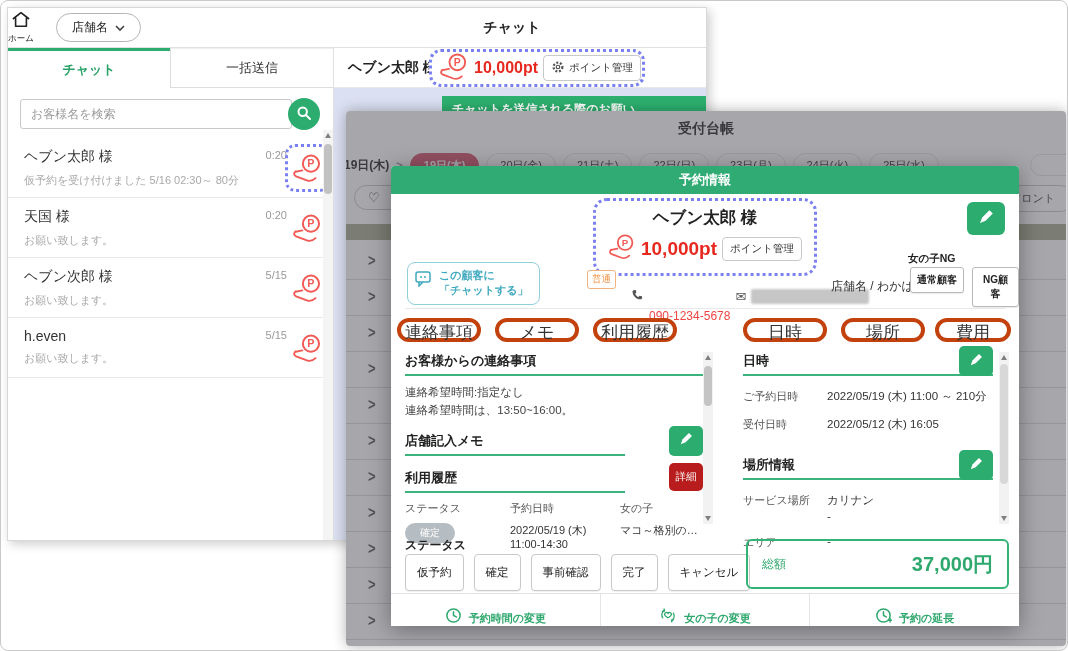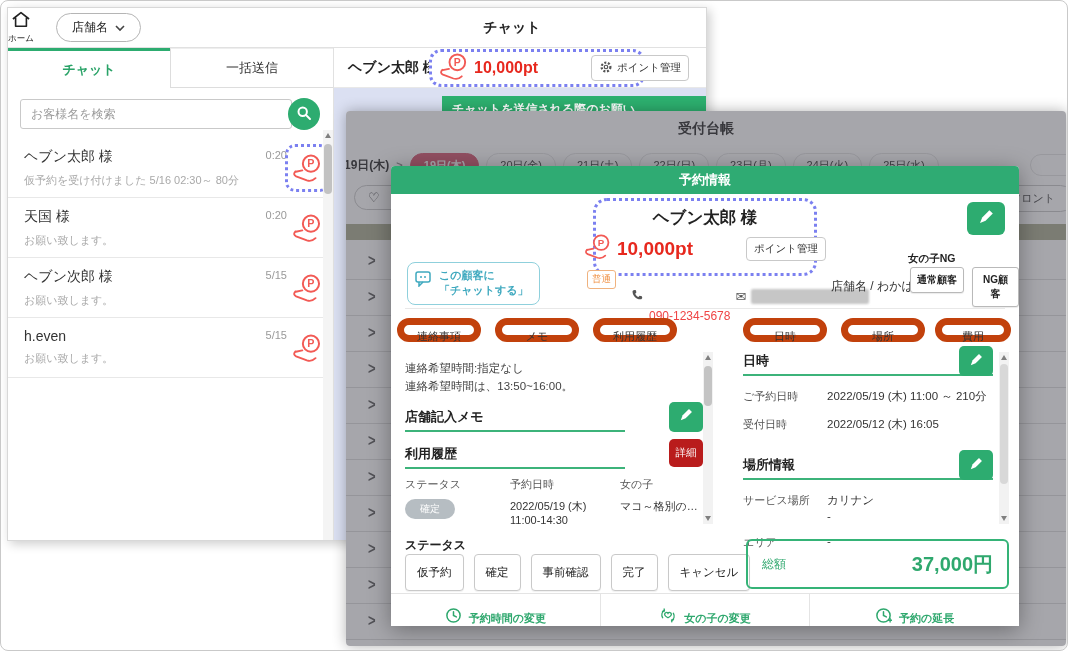--- a/index.html
+++ b/index.html
@@ -46,21 +46,21 @@
     border-left:3px solid transparent; border-right:3px solid transparent; border-top:5px solid #808080; }
 
   
   .chat-main { position:relative; flex:1; }
   .cm-header { position:relative; height:40px; border-bottom:1px solid #e8e8e8; display:flex; align-items:center; background:#fff; }
   .cm-customer { margin-left:14px; font-size:14px; font-weight:bold; color:#222; }
   .points-box { position:absolute; left:95px; top:1px; height:38px; width:216px;
     border:3px dotted #7b80f0; border-radius:12px; display:flex; align-items:center; gap:5px; padding:0 7px; background:#fff; }
   .points-val { font-size:16px; font-weight:800; color:#e7281e; }
   .points-btn { display:inline-flex; align-items:center; gap:4px; border:1px solid #c9c9c9; border-radius:4px;
-    background:#fff; padding:4px 7px; font-size:10.5px; color:#333; cursor:pointer; white-space:nowrap;margin-left:48px; }
+    background:#fff; padding:4px 7px; font-size:10.5px; color:#333; cursor:pointer; white-space:nowrap; }
   .cm-area { position:absolute; left:0; right:0; top:40px; bottom:0; background:#dbe0f2; }
   .cm-banner { position:absolute; left:108px; right:0; top:8px; height:40px; background:#2db06f;
     color:#fff; font-size:12px; font-weight:bold; padding:5px 0 0 10px; }
 
   
   .ledger { position:absolute; left:345px; top:110px; width:720px; height:535px; background:#fff;
     border-radius:4px; box-shadow:0 0 14px rgba(0,0,0,.3); overflow:hidden; z-index:2; }
   .lg-title { height:36px; display:flex; align-items:center; justify-content:center;
     font-size:14px; font-weight:bold; color:#222; }
   .lg-daterow { position:absolute; left:0; top:40px; height:28px; display:flex; align-items:center; gap:7px; width:100%; }
@@ -103,21 +103,21 @@
   .phone-row { position:absolute; left:240px; top:103px; display:flex; align-items:center; gap:5px; }
   .phone-num { font-size:12px; color:#ef4444;margin-top:40px; }
   .mail-glyph { font-size:13px; color:#555; }
   .blur-box { width:118px; height:15px; background:#c6c6c6; border-radius:2px; filter:blur(1px); }
   .store-line { position:absolute; left:440px; top:112px; font-size:12px; color:#333; }
   .ng-label { position:absolute; left:517px; top:86px; font-size:10.5px; font-weight:bold; color:#222; }
   .mini-btn { position:absolute; top:101px; border:1px solid #b9b9b9; border-radius:3px; background:#fff;
     font-size:10px; color:#222; font-weight:bold; padding:5px 6px; cursor:pointer; box-shadow:0 1px 1px rgba(0,0,0,.08); }
   .md-divider { position:absolute; left:14px; right:14px; top:142px; border-top:1px solid #e8e8e8; }
   .pill-tab { position:absolute; top:152px; width:84px; height:24px; line-height:22px; text-align:center;
-    font-size:11px; color:#333; background:#fff; border:7px solid #c2410c; border-radius:13px; cursor:pointer; }
+    font-size:17px; color:#333; background:#fff; border:4px solid #c2410c; border-radius:13px; cursor:pointer; }
 
   .col-left { position:absolute; left:14px; top:186px; width:298px; }
   .col-right { position:absolute; left:352px; top:186px; width:250px; }
   .sec-head { position:relative; font-size:13px; font-weight:bold; color:#222;
     padding-bottom:4px; border-bottom:2px solid #3cb37a; }
   .sec-head.w220 { width:220px; }
   .txt { font-size:11.5px; color:#444; line-height:1.55; }
   .edit-sm { position:absolute; right:-78px; top:-6px; width:34px; height:30px; border-radius:5px; }
   .detail-btn { position:absolute; right:-78px; top:-6px; width:34px; height:28px; border-radius:5px;
     background:#b91c1c; color:#fff; font-size:10.5px; border:none; cursor:pointer; }
@@ -411,20 +411,21 @@
       <div class="md-divider"></div>
 
       <span class="pill-tab" style="left:6px;">連絡事項</span>
       <span class="pill-tab" style="left:104px;">メモ</span>
       <span class="pill-tab" style="left:202px;">利用履歴</span>
       <span class="pill-tab" style="left:352px;">日時</span>
       <span class="pill-tab" style="left:450px;">場所</span>
       <span class="pill-tab" style="left:544px;width:76px;">費用</span>
 
       <div class="col-left">
+        <div class="sec-head">お客様からの連絡事項</div>
         <div class="txt" style="margin-top:8px;">連絡希望時間:指定なし</div>
         <div class="txt">連絡希望時間は、13:50~16:00。</div>
 
         <div class="sec-head w220" style="margin-top:12px;">
           <span>店舗記入メモ</span>
           <button class="green-btn edit-sm">
             <span>
               <svg width="14" height="14" viewBox="0 0 16 16">
                   <path d="M2 14 l2.2-5.6 7.2-7.2 3.4 3.4 -7.2 7.2 z" fill="#fff"></path>
                 </svg>

